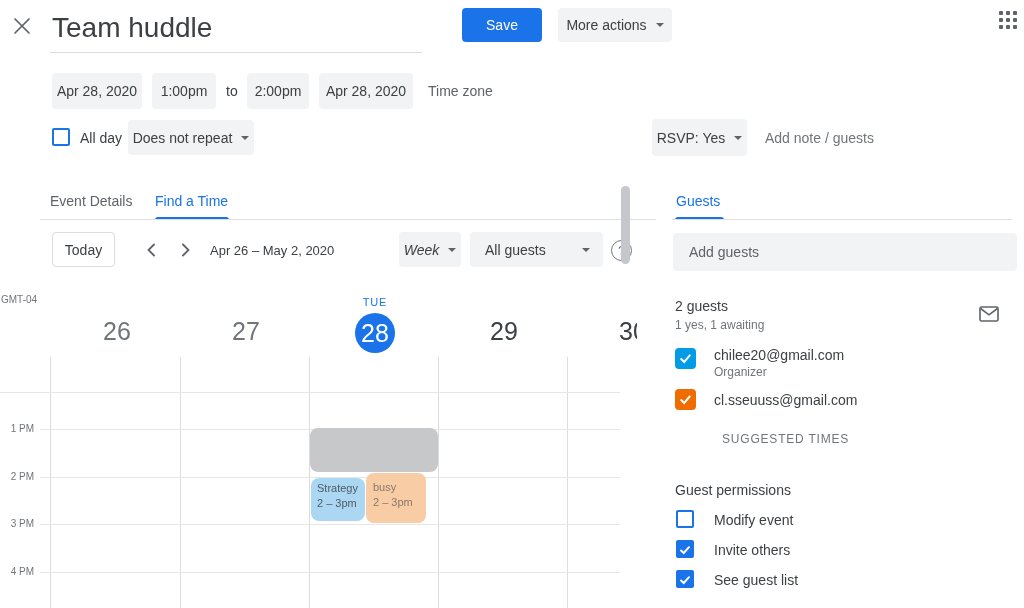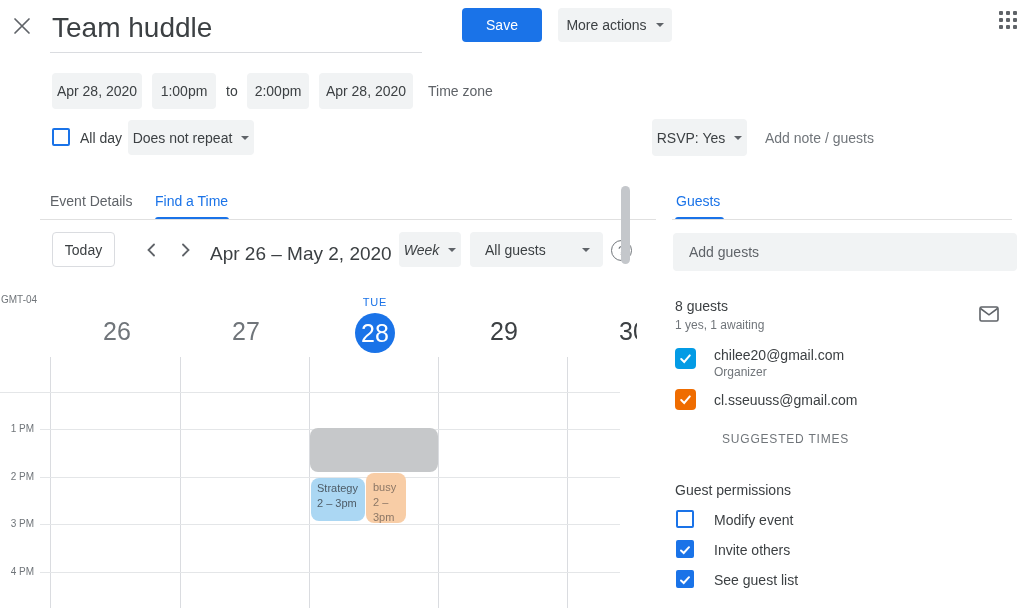--- a/index.html
+++ b/index.html
@@ -147,21 +147,21 @@
     <svg width="18" height="18" viewBox="0 0 18 18">
         <path d="M11 3.5 L5.5 9 L11 14.5" stroke="#5f6368" stroke-width="1.8" fill="none" stroke-linecap="round"></path>
       </svg>
   </div>
   <div class="chev" style="left:176px; top:241px;">
     <svg width="18" height="18" viewBox="0 0 18 18">
         <path d="M7 3.5 L12.5 9 L7 14.5" stroke="#5f6368" stroke-width="1.8" fill="none" stroke-linecap="round"></path>
       </svg>
   </div>
 
-  <div class="abs" style="left:210px; top:243px; font-size:19px; font-weight:500; color:#3c4043;">Apr 26 – May 2, 2020</div>
+  <div class="abs" style="left:210px; top:243px; font-size:13px; font-weight:500; color:#3c4043;">Apr 26 – May 2, 2020</div>
 
   <div class="pill" style="left:399px; top:232px; width:62px; height:35px;font-style:italic;">
     <span>Week</span>
     <span class="tri"></span>
   </div>
 
   <div class="pill" style="left:470px; top:232px; width:133px; height:35px; justify-content:space-between; padding:0 13px 0 15px;">
     <span>All guests</span>
     <span class="tri" style="margin-left:0;"></span>
   </div>
@@ -204,31 +204,31 @@
     <div class="hour-label" style="top:161px;">3 PM</div>
     <div class="hour-label" style="top:209px;">4 PM</div>
 
     <div class="event" style="left: 310px; top: 71px; width: 128px; height: 44px; border-radius: 8px; background-color: rgb(198, 200, 202);"></div>
 
     <div class="event event-strategy" style="left: 311px; top: 121px; width: 54px; height: 43px; background-color: rgb(171, 215, 243);">
       <div>Strategy</div>
       <div class="ev-time">2 – 3pm</div>
     </div>
 
-    <div class="event event-busy" style="left: 366px; top: 116px; width: 40px; height: 50px; background-color: rgb(248, 205, 166);">
+    <div class="event event-busy" style="left: 366px; top: 116px; width: 60px; height: 50px; background-color: rgb(248, 205, 166);">
       <div>busy</div>
       <div class="ev-time">2 – 3pm</div>
     </div>
   </div>
 
   <div class="scroll-thumb"></div>
 
   <input id="add-guests" type="text" placeholder="Add guests" style="">
 
-  <div class="txt14" style="left:675px; top:298px;">8 guests</div>
+  <div class="txt14" style="left:675px; top:298px;">2 guests</div>
   <div class="txt12" style="left:675px; top:318px;">1 yes, 1 awaiting</div>
 
   <div class="abs" style="left:979px; top:306px; cursor:pointer;">
     <svg width="20" height="16" viewBox="0 0 20 16">
       <rect x="1" y="1" width="18" height="14" rx="1.5" fill="none" stroke="#5f6368" stroke-width="1.6"></rect>
       <path d="M1.5 2.5 L10 8.8 L18.5 2.5" fill="none" stroke="#5f6368" stroke-width="1.6"></path>
     </svg>
   </div>
 
   <div>

